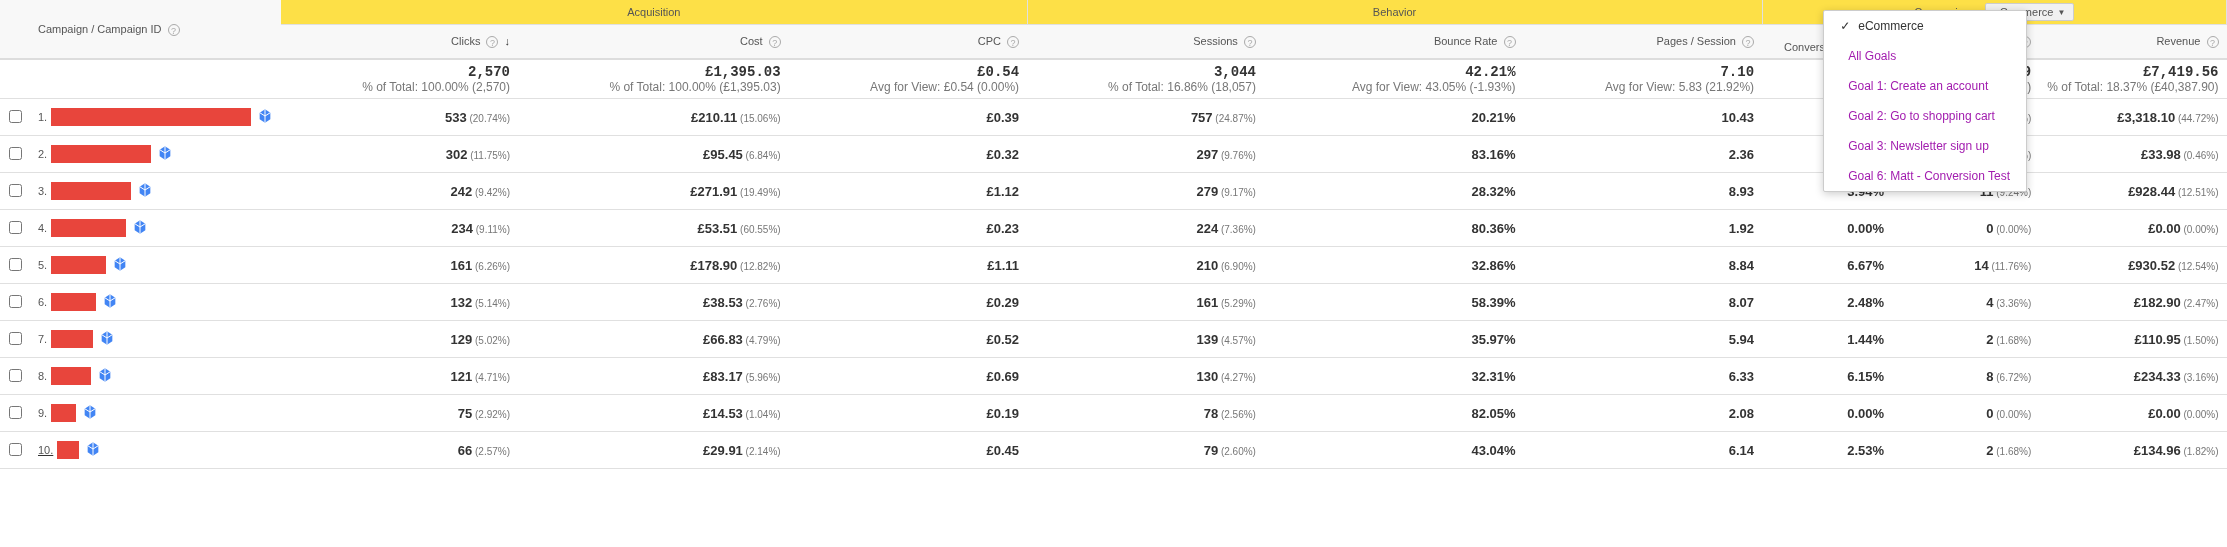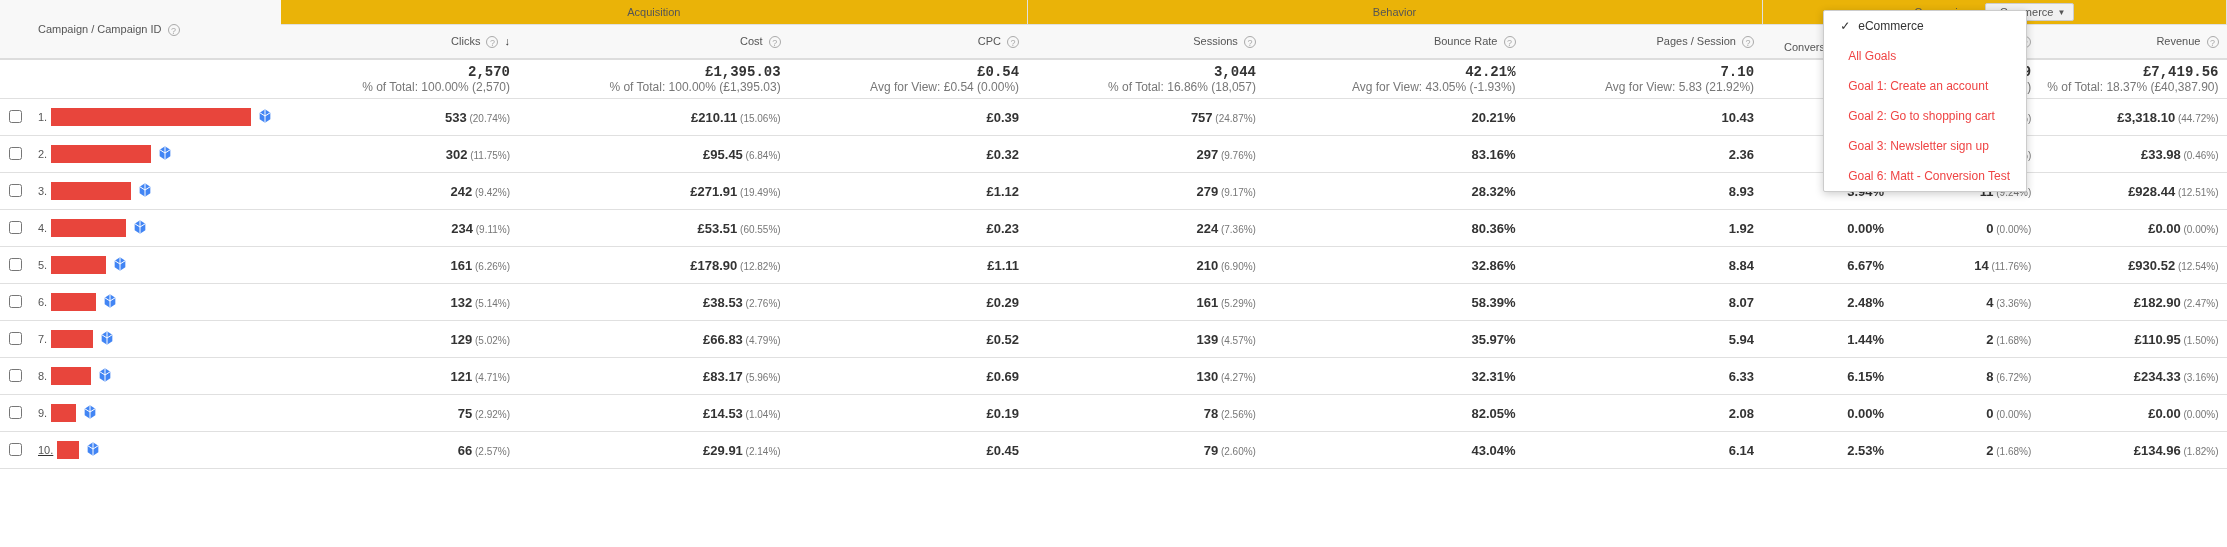--- a/index.html
+++ b/index.html
@@ -28,21 +28,21 @@
       background: #f8f8f8;
       font-weight: normal;
       color: #555;
       font-size: 11px;
       border-bottom: 2px solid #ddd;
     }
     th.left, td.left {
       text-align: left;
     }
     .section-header {
-      background: #eab308;
+      background: #fde047;
       text-align: center;
       font-size: 11px;
       color: #555;
       border-bottom: 1px solid #e0e0e0;
       border-right: 1px solid #e0e0e0;
       padding: 3px 8px;
     }
     .col-campaign {
       width: 250px;
       text-align: left;
@@ -107,21 +107,21 @@
       border: 1px solid #ccc;
       box-shadow: 0 2px 8px rgba(0,0,0,0.2);
       z-index: 100;
       min-width: 200px;
       border-radius: 2px;
     }
     .dropdown-item {
       padding: 8px 16px;
       cursor: pointer;
       font-size: 12px;
-      color: #ef4444;
+      color: #a21caf;
     }
     .dropdown-item.selected {
       color: #333;
     }
     .dropdown-item.selected::before {
       content: '✓';
       margin-right: 8px;
       color: #333;
     }
     .dropdown-item:not(.selected) {

